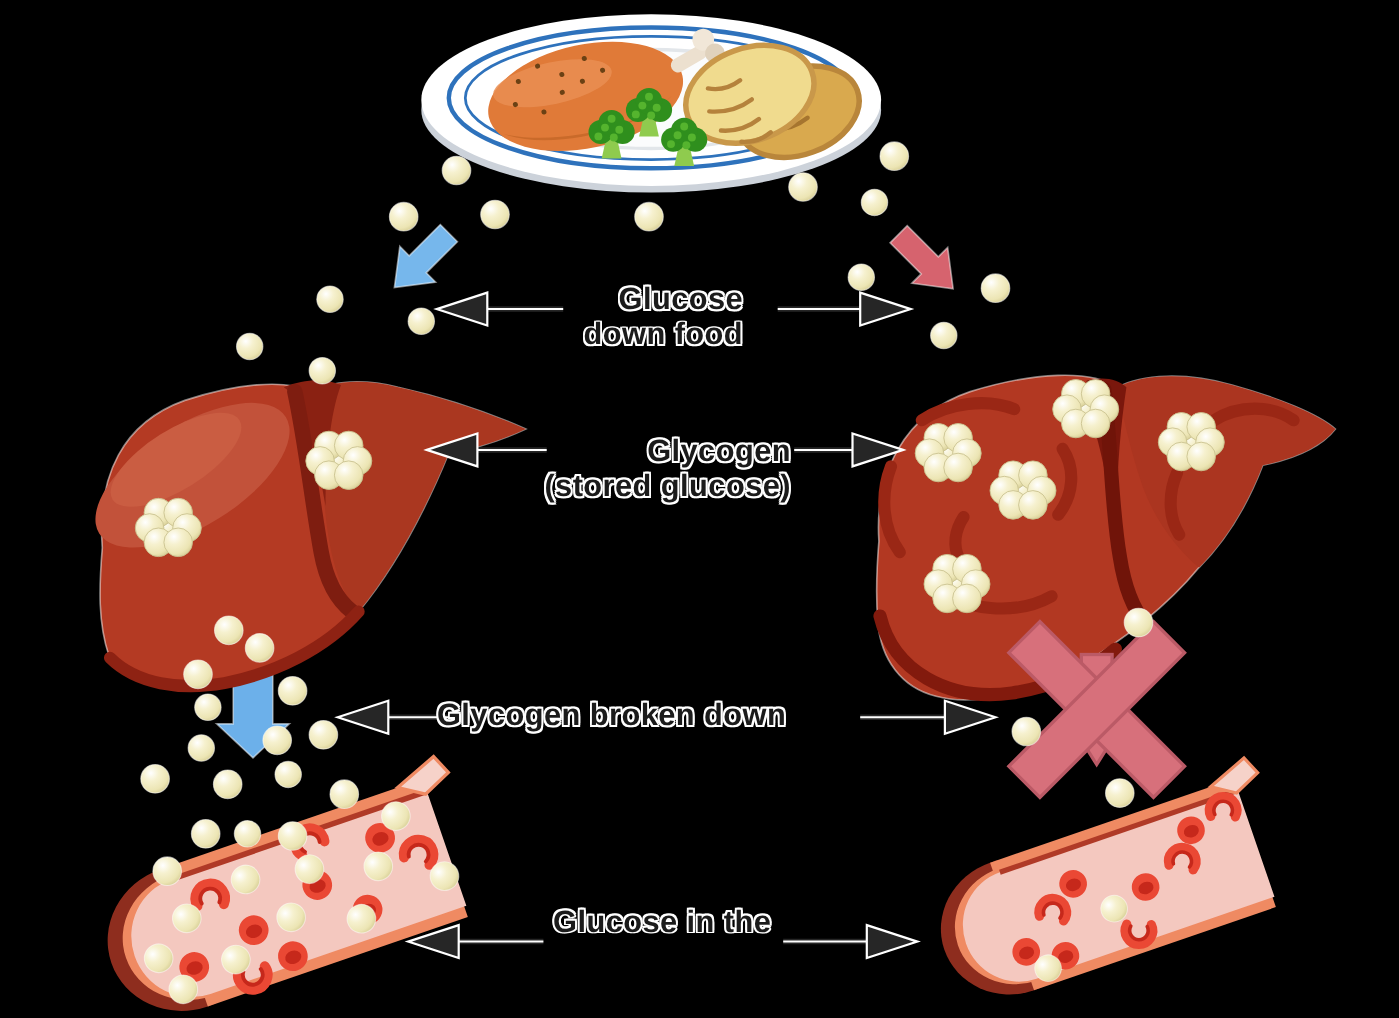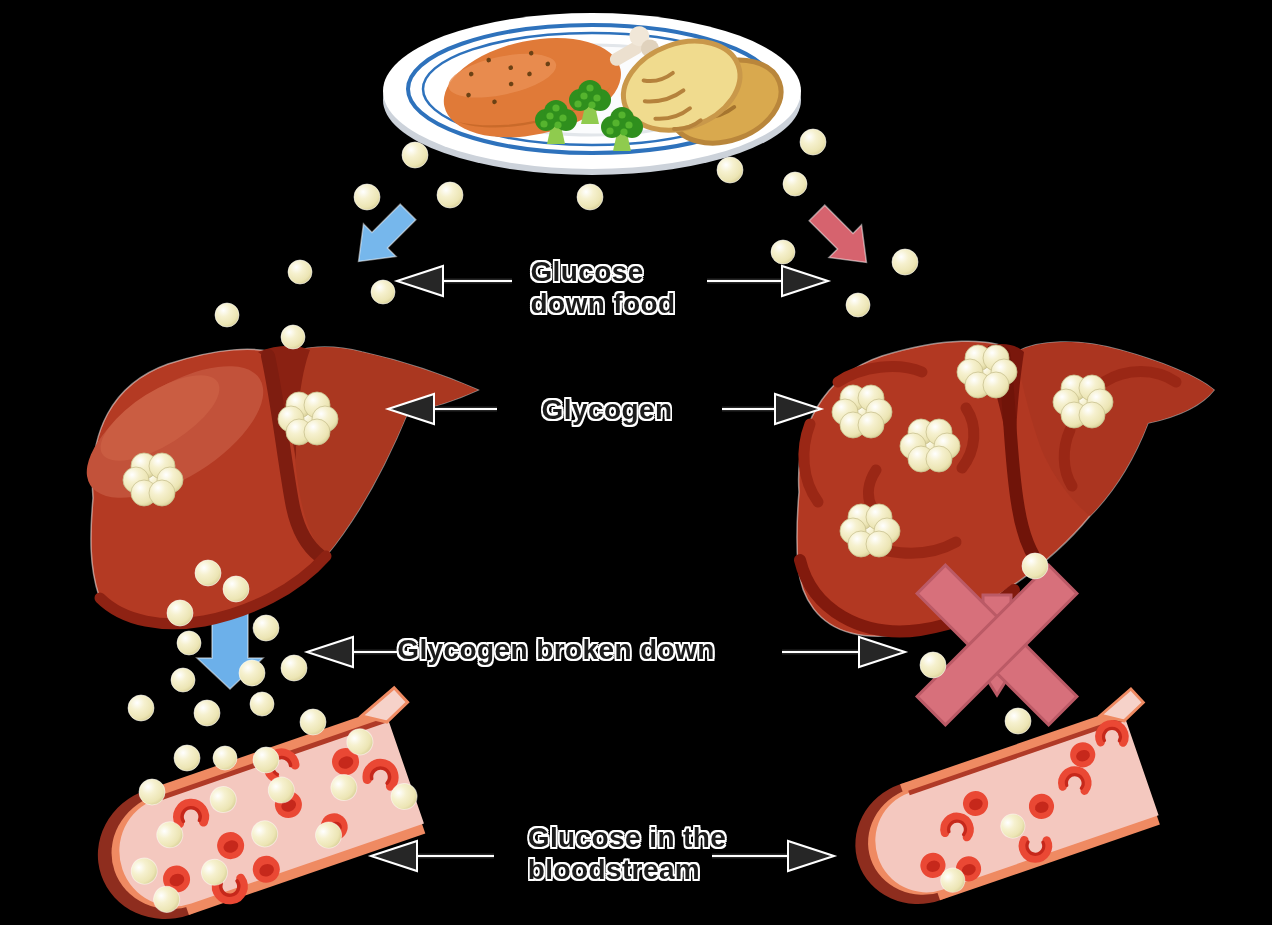--- a/index.html
+++ b/index.html
@@ -1,19 +1,19 @@
 <!DOCTYPE html>
 <html><head>
 <meta charset="utf-8">
 <style>
   html,body{margin:0;padding:0;background:#000;}
   .stage{position:relative;width:1272px;height:925px;background:#000;overflow:hidden;
          font-family:"Liberation Sans", sans-serif;}
   .stage svg{position:absolute;left:0;top:0;}
-  .lbl{position:absolute;transform:translateX(-50%);text-align:left;
+  .lbl{position:absolute;transform:translateX(-50%);text-align:right;
        font-weight:bold;font-size:28px;line-height:1.16;letter-spacing:.4px;color:#1b1b1b;
        text-shadow:-1.6px -1.6px 0 #fff, 1.6px -1.6px 0 #fff, -1.6px 1.6px 0 #fff,
                    1.6px 1.6px 0 #fff, -1.6px 0 0 #fff, 1.6px 0 0 #fff,
                    0 -1.6px 0 #fff, 0 1.6px 0 #fff;
        white-space:nowrap;}
 </style>
 </head>
 <body>
 
 <div class="stage">
@@ -368,21 +368,21 @@
         <circle cx="1018" cy="721" r="13" fill="url(#beadG)" stroke="rgba(255,255,255,0.55)" stroke-width="1"></circle>
       </g>
 </svg>
 
 <div class="lbl" style="left:603px;top:256px">
   <div>Glucose</div>
   <div>down food</div>
 </div>
 <div class="lbl" style="left:607px;top:394px">
   <div>Glycogen</div>
+  <div>(stored glucose)</div>
 </div>
 <div class="lbl" style="left:556px;top:634px">
   <div>Glycogen broken down</div>
 </div>
-<div class="lbl" style="left:627px;top:822px">
+<div class="lbl" style="left:602px;top:822px">
   <div>Glucose in the</div>
-  <div>bloodstream</div>
 </div>
 </div>
 
 </body></html>

